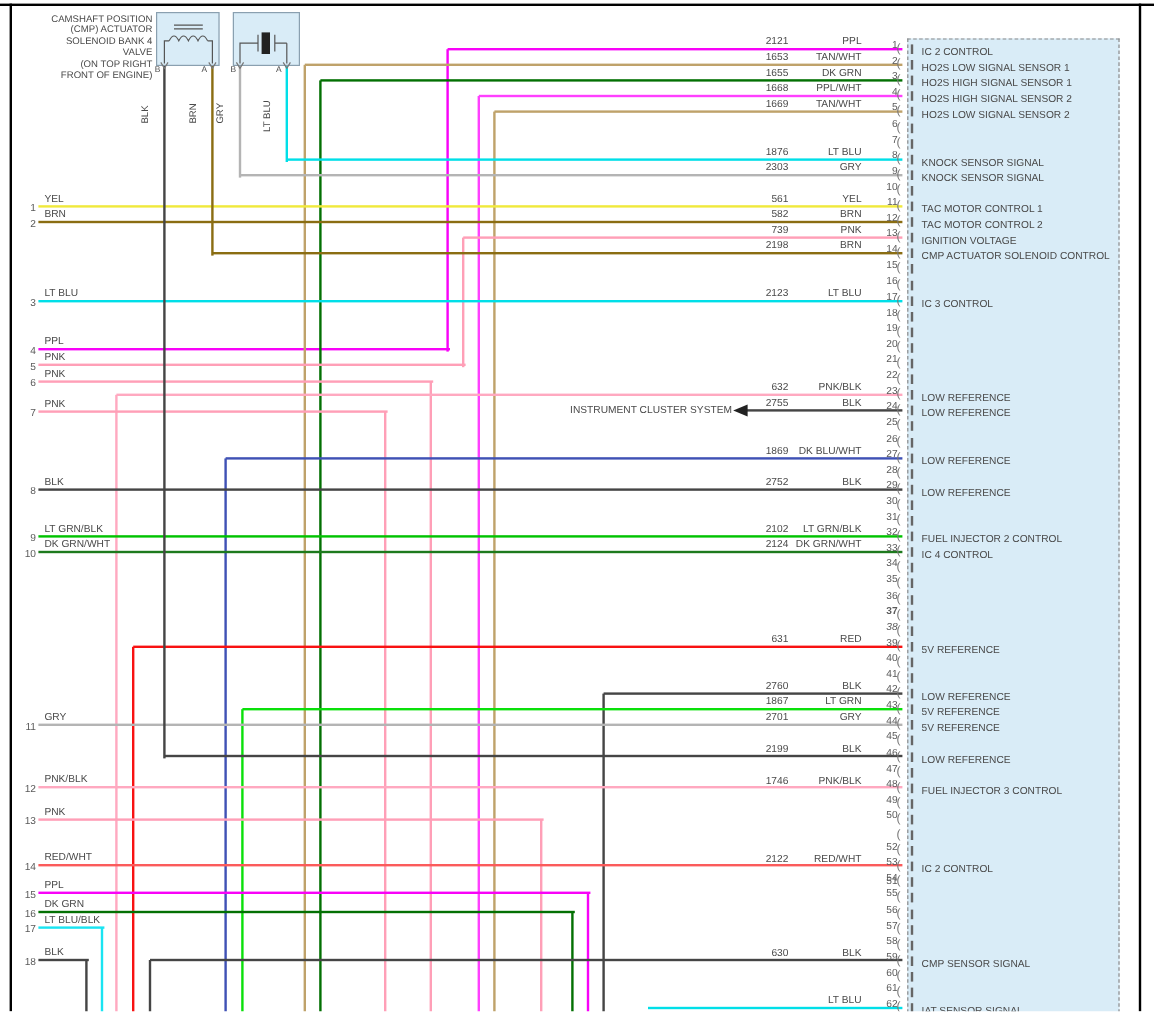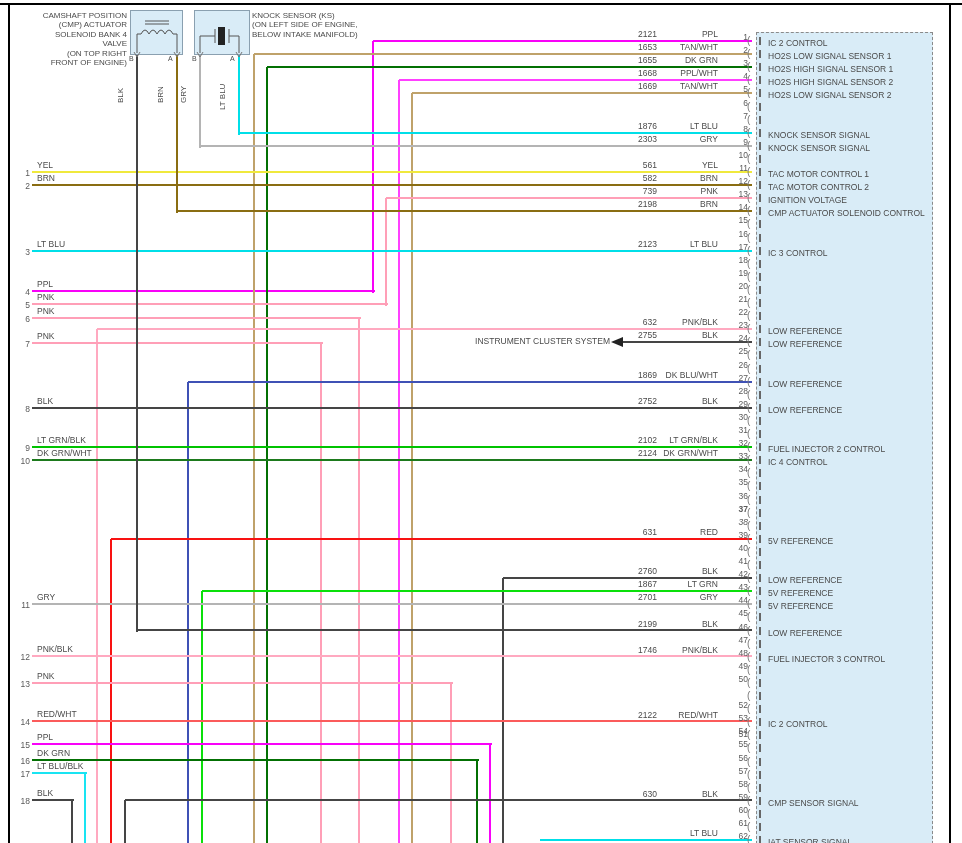--- a/index.html
+++ b/index.html
@@ -36,25 +36,20 @@
   <div class="box" style="left:130px;top:10px;width:51px;height:43px;"></div>
   <div class="box" style="left:194px;top:10px;width:54px;height:43px;"></div>
 
   <div class="comp-label" id="cmp-label" style="left:34px;top:11px;width:93px;text-align:right;">
       <div>CAMSHAFT POSITION</div>
       <div>(CMP) ACTUATOR</div>
       <div>SOLENOID BANK 4</div>
       <div>VALVE</div>
       <div>(ON TOP RIGHT</div>
       <div>FRONT OF ENGINE)</div>
-    </div>
-  <div class="comp-label" id="ks-label" style="left:252px;top:11px;width:160px;text-align:left;">
-      <div>KNOCK SENSOR (KS)</div>
-      <div>(ON LEFT SIDE OF ENGINE,</div>
-      <div>BELOW INTAKE MANIFOLD)</div>
     </div>
 
   <div id="wire-layer">
       <div class="wire" style="background: rgb(248, 2, 248); left: 373px; top: 40px; width: 379px; height: 2px;"></div>
       <div class="wire" style="background: rgb(248, 2, 248); left: 372px; top: 41px; width: 2px; height: 252px;"></div>
       <div class="wire" style="background: rgb(248, 2, 248); left: 32px; top: 290px; width: 343px; height: 2px;"></div>
       <div class="wire" style="background: rgb(191, 162, 106); left: 254px; top: 53px; width: 498px; height: 2px;"></div>
       <div class="wire" style="background: rgb(191, 162, 106); left: 253px; top: 54px; width: 2px; height: 791px;"></div>
       <div class="wire" style="background: rgb(3, 112, 3); left: 267px; top: 66px; width: 485px; height: 2px;"></div>
       <div class="wire" style="background: rgb(3, 112, 3); left: 266px; top: 67px; width: 2px; height: 778px;"></div>

